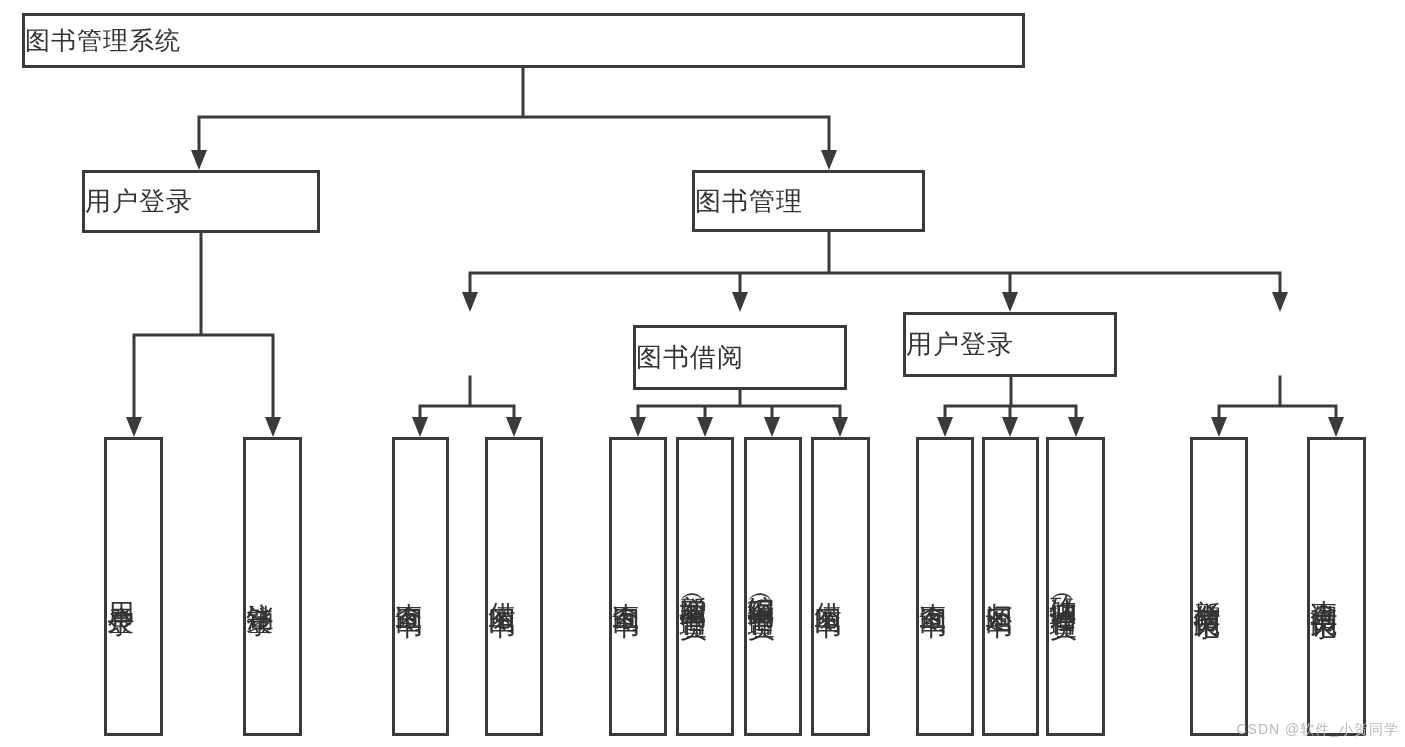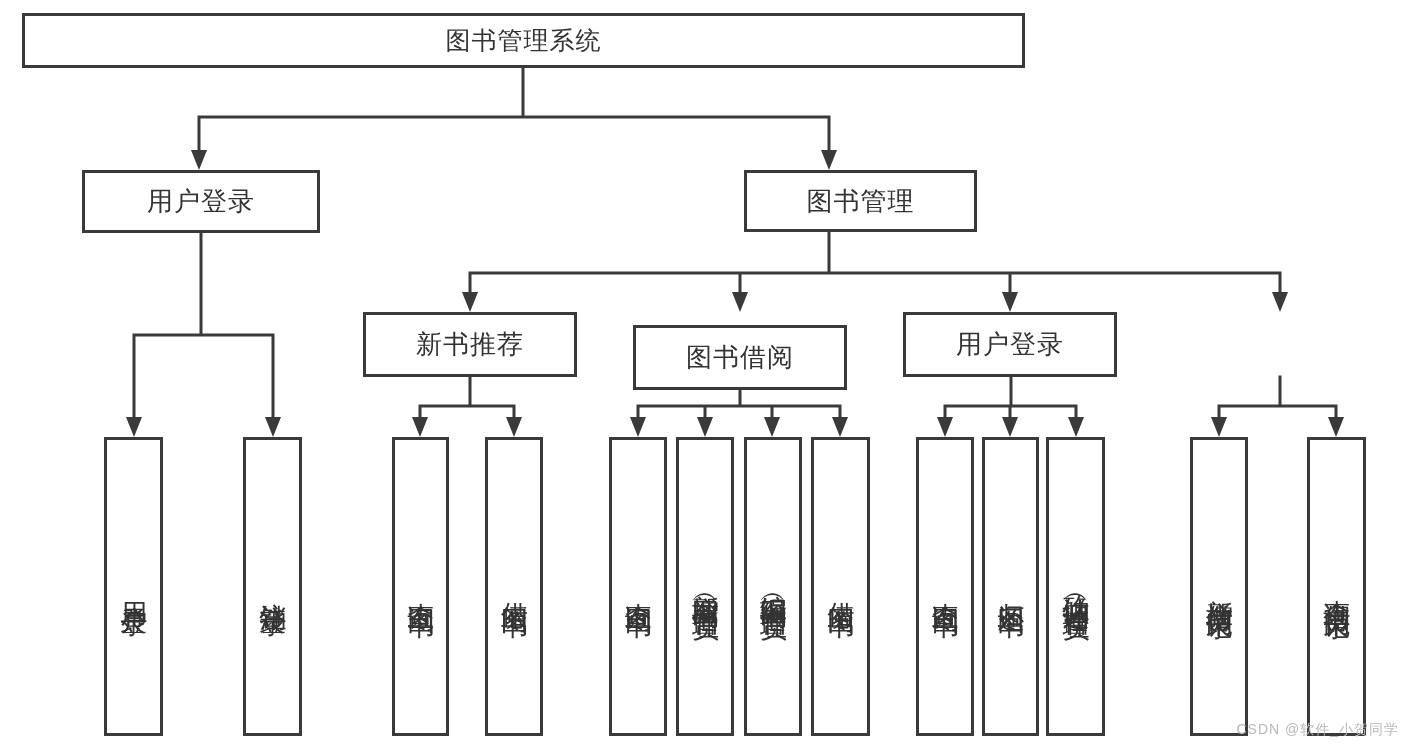--- a/index.html
+++ b/index.html
@@ -13,27 +13,27 @@
     width:1405px;height:747px;
     background:#ffffff;
     overflow:hidden;
   }
   .connectors{position:absolute;left:0;top:0;width:1405px;height:747px;}
   .node{
     position:absolute;
     box-sizing:border-box;
     border:3px solid var(--line);
     background:#ffffff;
-    display:flex;align-items:center;justify-content:center;
+    display:flex;align-items:center;
     color:var(--text);
   }
   .hnode{font-size:26px;letter-spacing:1px;}
   .root{left:22px;top:13px;width:1003px;height:55px;font-size:25px;}
   .l2a{left:82px;top:170px;width:238px;height:63px;}
-  .l2b{left:744px;top:170px;width:233px;height:62px;}
+  .l2b{left:692px;top:170px;width:233px;height:62px;}
   .l3{top:312px;width:214px;height:65px;}
   .l3-1{left:363px;} .l3-2{left:633px;margin-top:13px;} .l3-3{left:903px;} .l3-4{left:1173px;}
   .vnode{top:437px;height:299px;}
   .vlabel{
     writing-mode:vertical-rl;
     text-orientation:mixed;
     font-size:27px;
     letter-spacing:3px;
     line-height:1;
     white-space:nowrap;
@@ -110,23 +110,20 @@
     <span>图书管理系统</span>
   </div>
 
   <div class="node hnode l2a">
     <span>用户登录</span>
   </div>
   <div class="node hnode l2b">
     <span>图书管理</span>
   </div>
 
-  <div class="node hnode l3 l3-1">
-    <span>新书推荐</span>
-  </div>
   <div class="node hnode l3 l3-2">
     <span>图书借阅</span>
   </div>
   <div class="node hnode l3 l3-3">
     <span>用户登录</span>
   </div>
 
   <div class="node vnode v-u1">
     <span class="vlabel">用户登录</span>
   </div>

